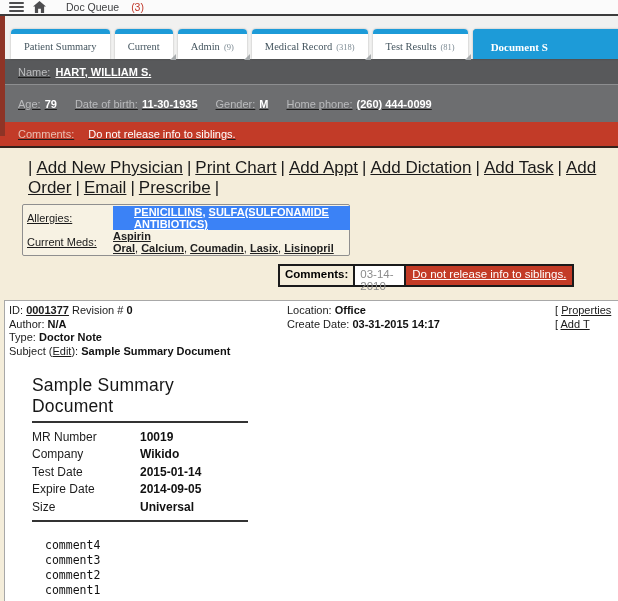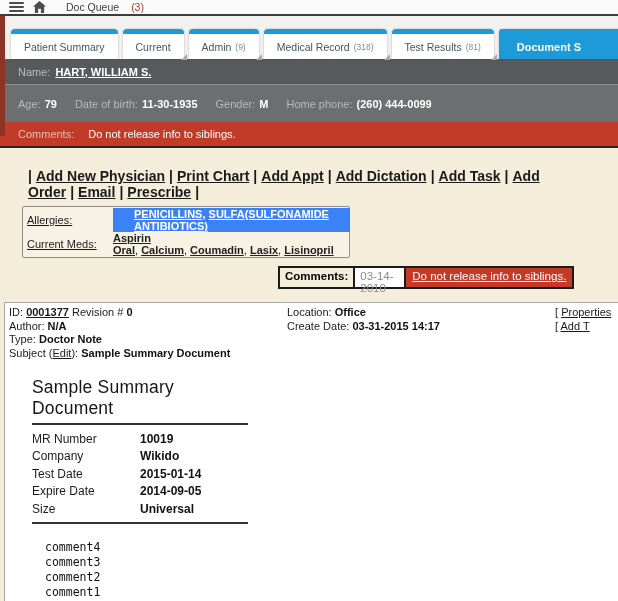--- a/index.html
+++ b/index.html
@@ -23,51 +23,51 @@
   .leftstrip { position:absolute; left:0; top:16px; width:5px; height:120px; background:#8e3426; z-index:5; }
   
   .tabrow {
     height:43px; background:#f1f1f0; display:flex; align-items:flex-end;
     padding:0 0 0 11px; gap:5px;
   }
   .tab {
     position:relative; height:30px; background:#ffffff; border-radius:4px 4px 0 0;
     display:flex; align-items:center; justify-content:center; padding:5px 13px 0 13px;
     font-size:10.5px; color:#44555f; box-shadow:0 0 2px rgba(0,0,0,.3); cursor:pointer;
-    white-space:nowrap; flex:0 0 auto;
+    white-space:nowrap; flex:0 0 auto;font-family:Liberation Serif, serif;
   }
   .tab::before {
     content:""; position:absolute; top:0; left:0; right:0; height:5px;
     background:#1d9bd8; border-radius:4px 4px 0 0;
   }
   .tab .cnt { font-size:8.5px; color:#7d8b94; margin-left:4px; }
   .tab .fold {
     position:absolute; right:-3px; bottom:-1px; width:0; height:0;
     border-left:6px solid transparent; border-bottom:6px solid #a7abad;
   }
   .tab.active {
     background:#1d9bd8; color:#ffffff; font-weight:bold; font-size:11px;
     min-width:170px; justify-content:flex-start; padding-left:18px;
   }
   .tab.active::before { background:#1d9bd8; }
   
-  .bar { padding-left:13px; display:flex; align-items:center; margin-left:5px; }
+  .bar { padding-left:13px; display:flex; align-items:center; margin-left:5px;text-decoration:underline; }
   .name-bar { height:25px; background:#58595b; font-size:11px; }
   .name-bar .lbl { color:#bcbdbf; margin-right:5px; }
   .name-bar .name-val { color:#ffffff; font-weight:bold; text-decoration:underline; cursor:pointer; }
   .age-bar { height:38px; background:#6d6e70; border-top:1px solid #8d8e90; font-size:11px; }
   .age-bar .grp { margin-right:18px; }
   .age-bar .lbl { color:#b9babc; margin-right:4px; }
   .age-bar b { color:#ffffff; font-weight:bold; }
   .red-bar { height:26px; background:#c23b28; font-size:11px; border-bottom:2px solid #33221c; margin-left:0; padding-left:18px; }
   .red-bar .lbl { color:#e8beb2; margin-right:14px; }
   .red-bar .val { color:#ffffff; }
   
   .content { position:relative; }
-  .actions { padding:20px 0 0 28px; font-size:14px; font-weight:bold; color:#1a1a1a; }
+  .actions { padding:10px 0 0 28px; font-size:17px; font-weight:normal; color:#1a1a1a; }
   .actions a { color:#1a1a1a; text-decoration:underline; cursor:pointer; margin:0 4px; }
   .actions .sep { color:#1a1a1a; }
   .allergy-box {
     margin:6px 0 0 22px; width:328px; background:#f7f2e3;
     border:1px solid #8f8f8f; border-radius:2px; font-size:11px; padding:1px 4px;
   }
   .allergy-box .row { display:flex; align-items:center; min-height:17px; }
   .allergy-box .rowlbl { width:86px; flex:0 0 86px; color:#1a1a1a; text-decoration:underline; cursor:pointer; }
   .allergy-val { background:#3b82f6; padding:0 21px; }
   .allergy-val a { color:#ffffff; font-weight:bold; text-decoration:underline; cursor:pointer; }

